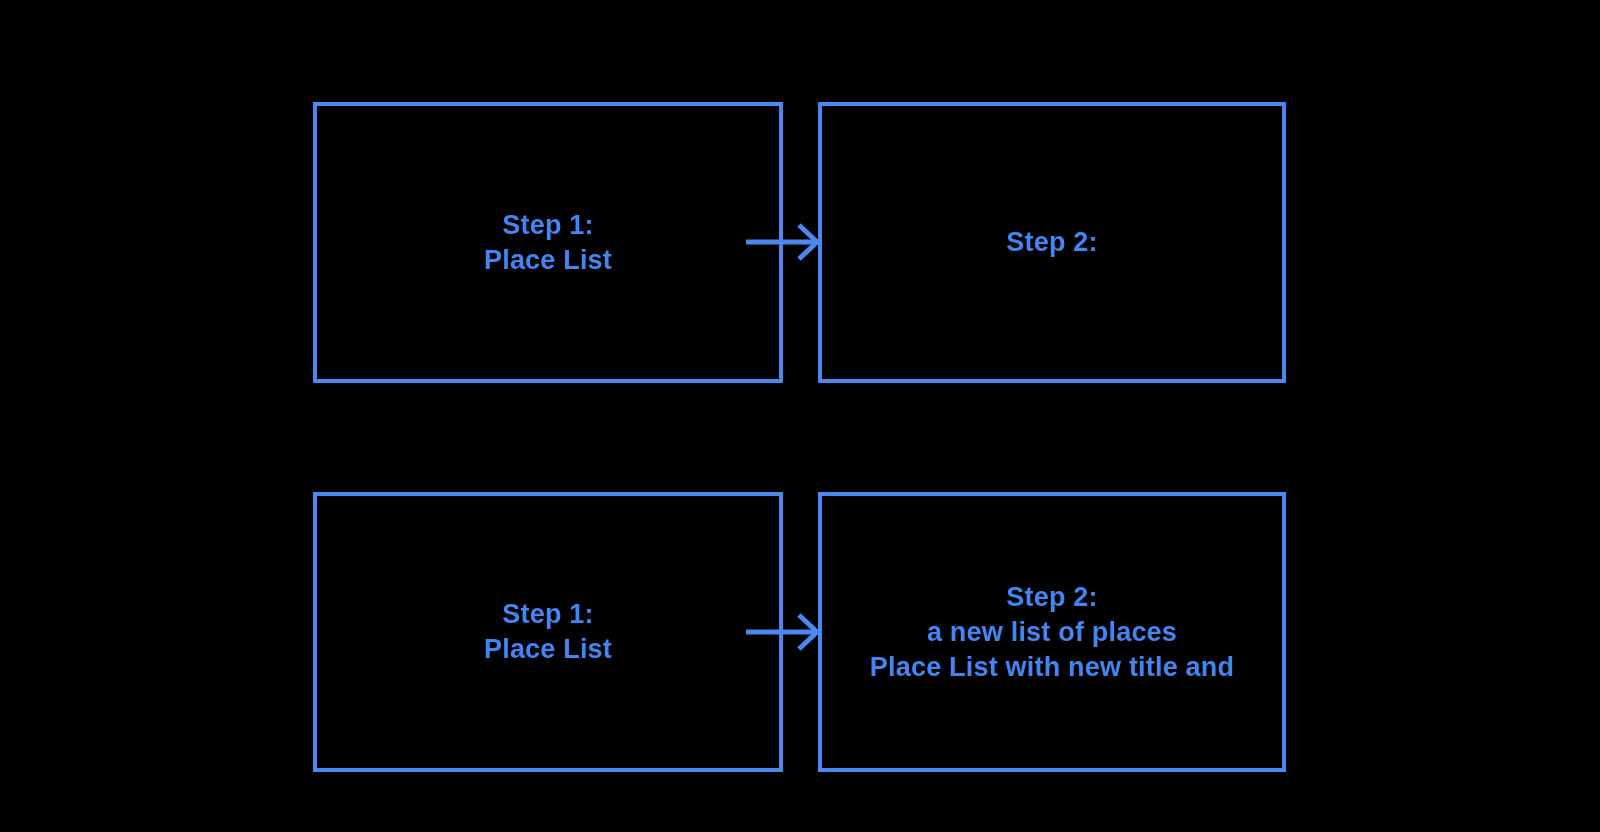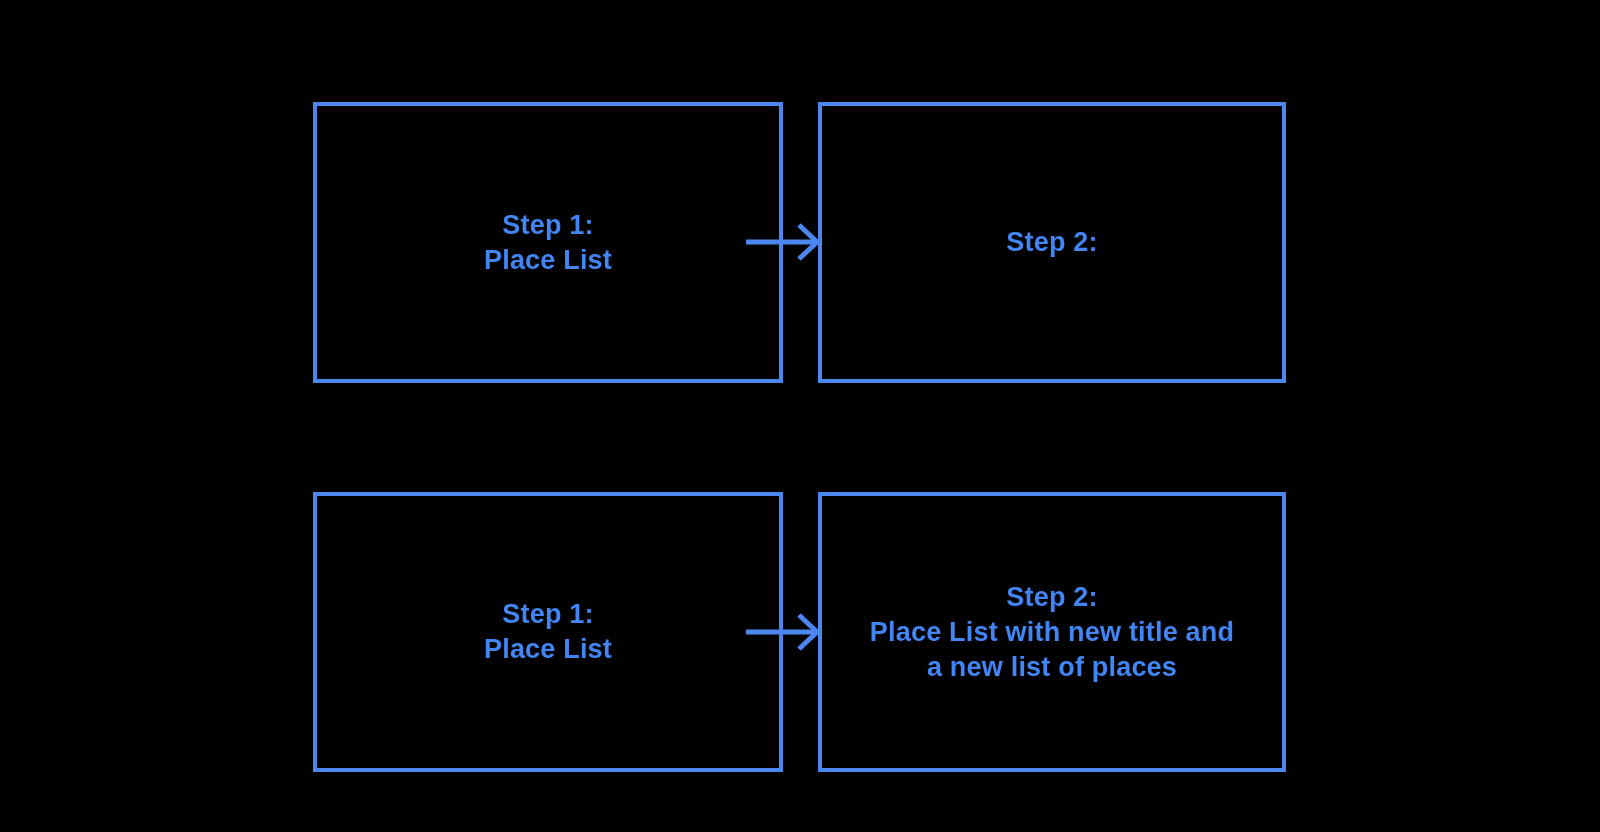--- a/index.html
+++ b/index.html
@@ -91,18 +91,18 @@
   </div>
 
   <svg class="arrow" id="arrow-2" viewBox="0 0 78 42" aria-hidden="true">
     <line x1="2" y1="21" x2="72" y2="21"></line>
     <polyline points="55,4 73,21 55,38"></polyline>
   </svg>
 
   <div class="box" id="box-2b">
     <div class="box-label">
       <div>Step 2:</div>
+      <div>a new list of places</div>
       <div>Place List with new title and</div>
-      <div>a new list of places</div>
     </div>
   </div>
 
 </div>
 
 </body></html>

